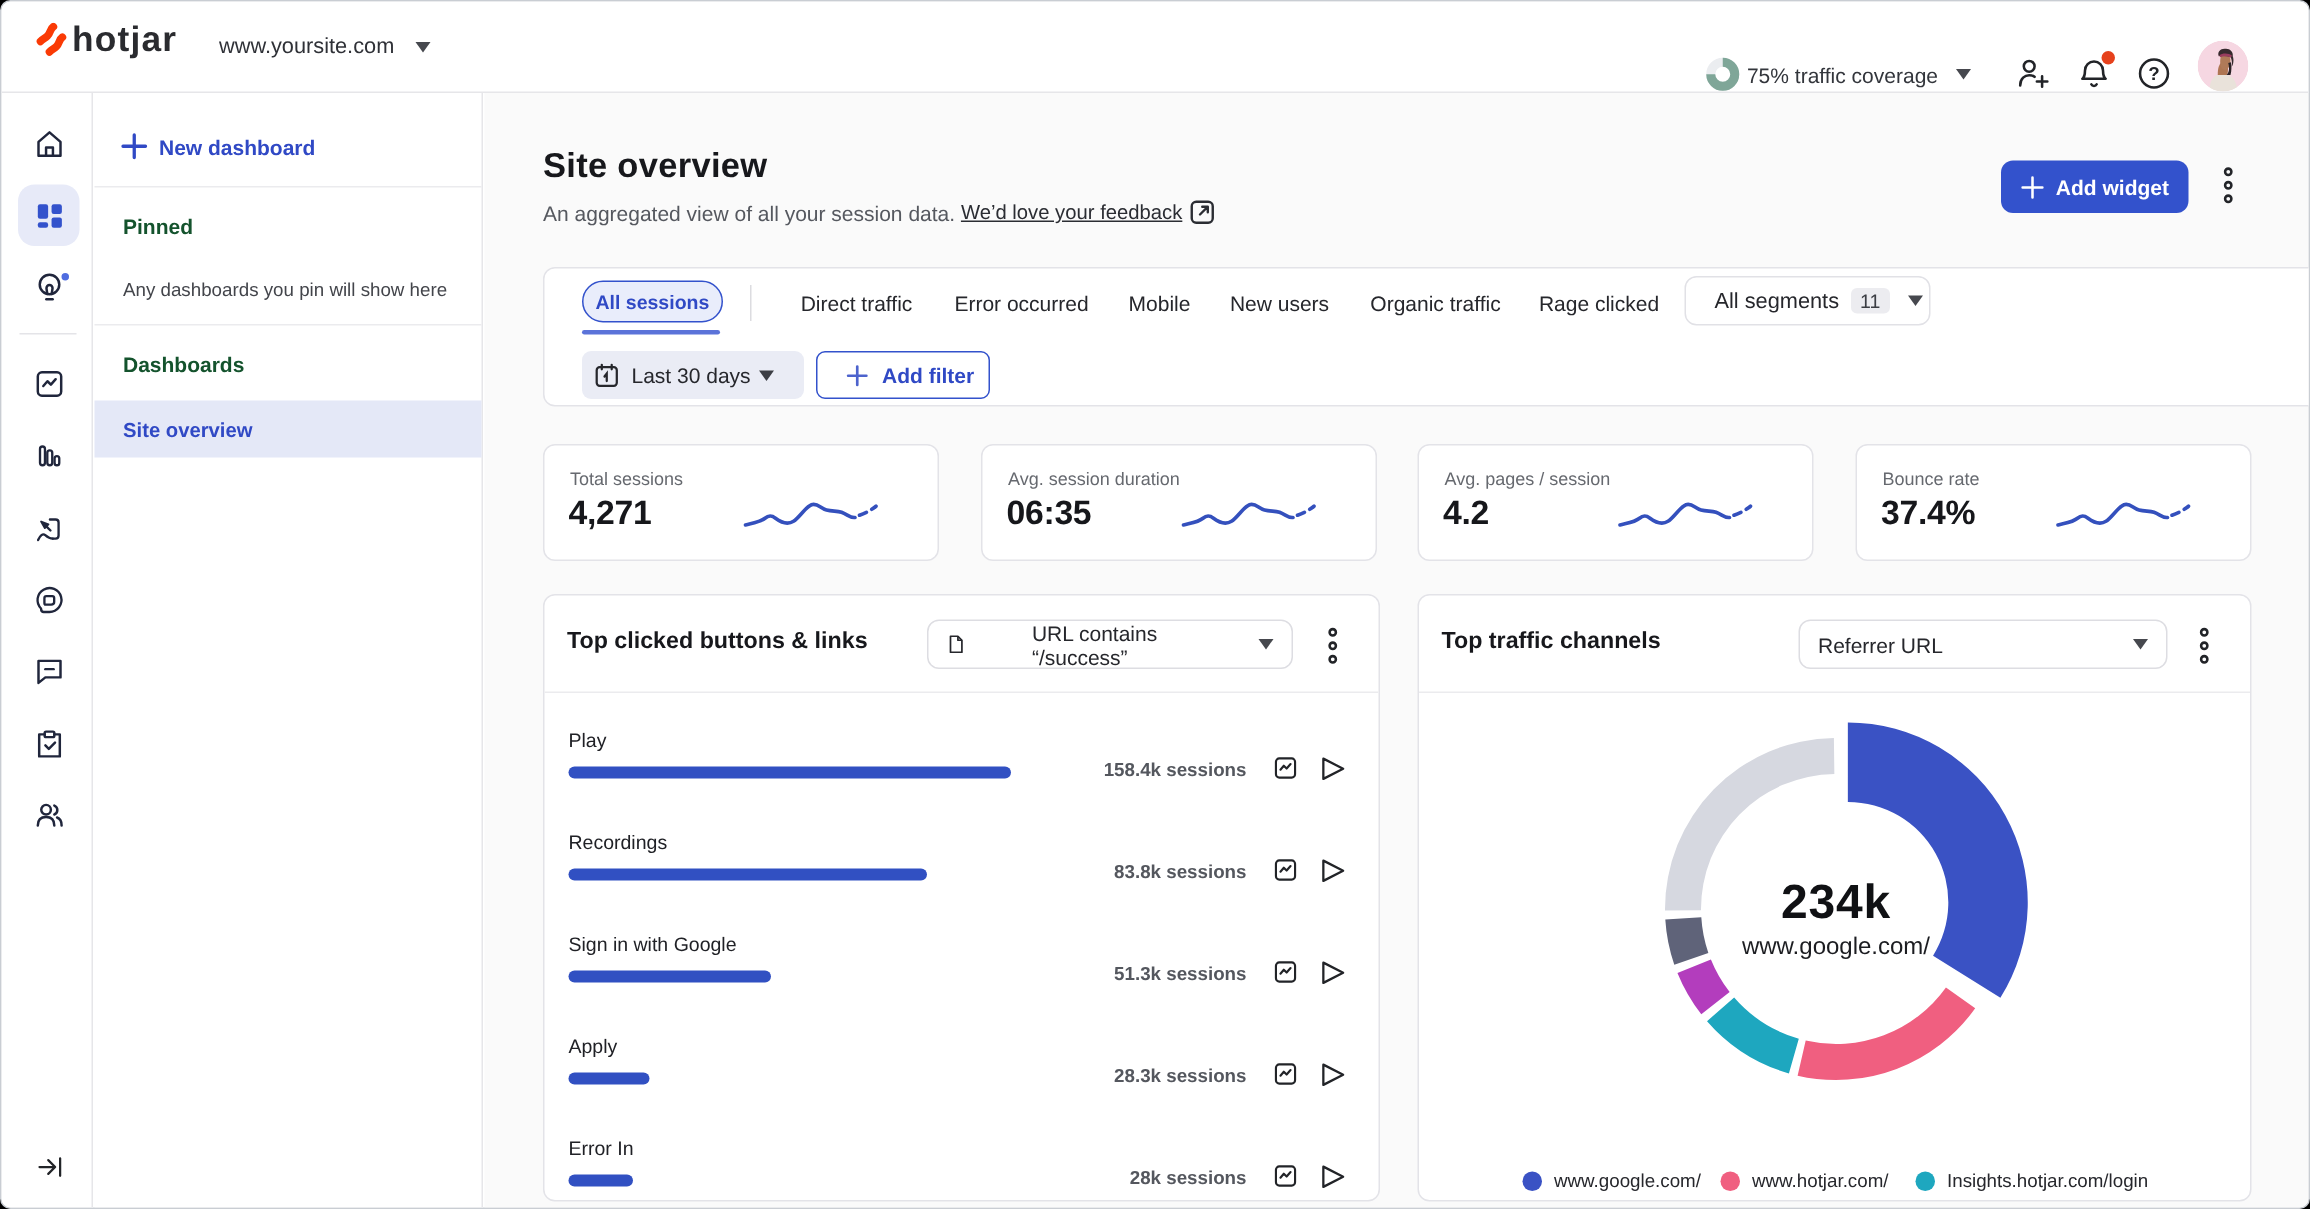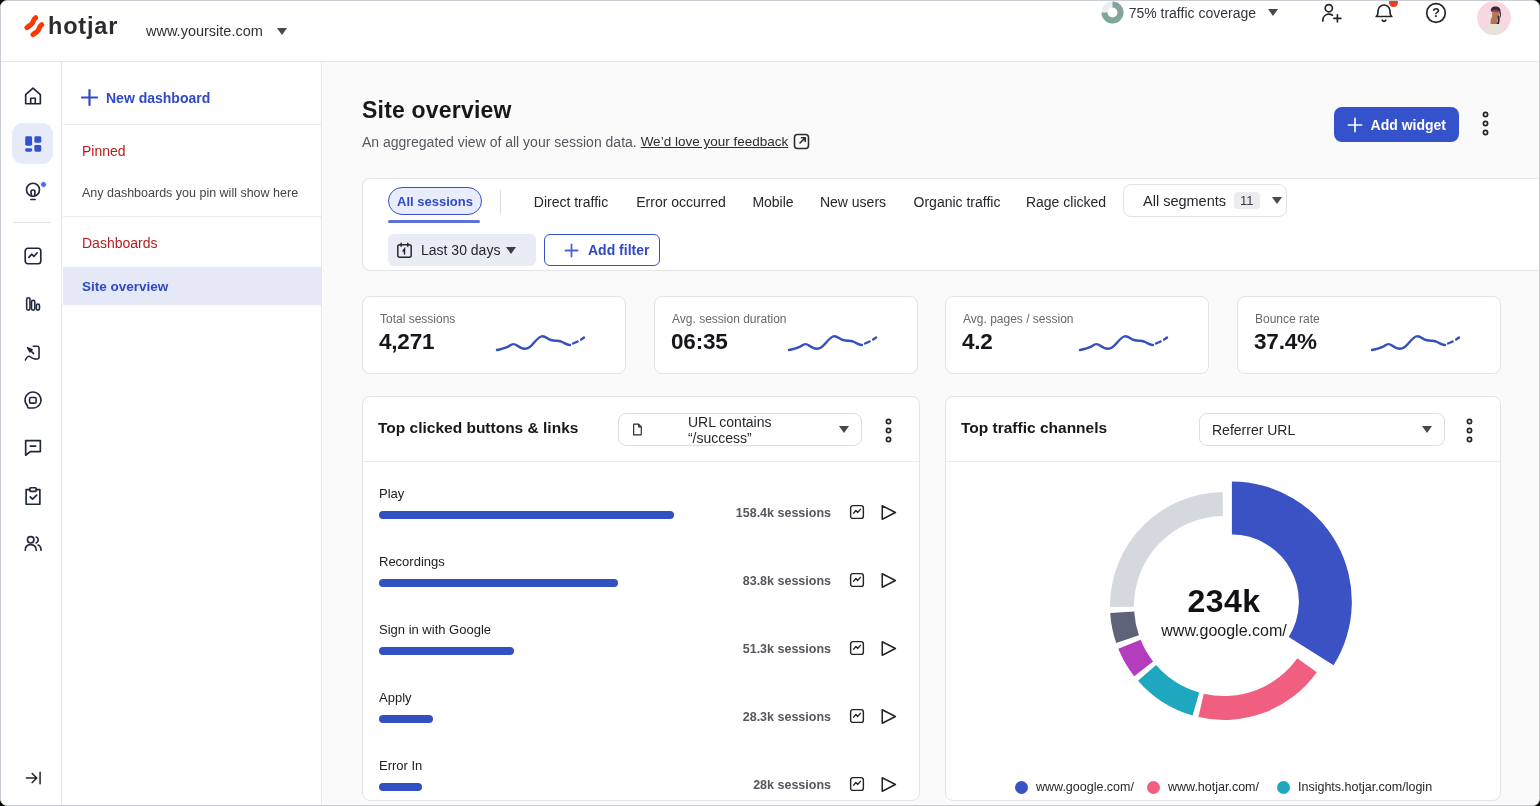--- a/index.html
+++ b/index.html
@@ -6,33 +6,33 @@
 html,body { background:#000; }
 body { font-family:"Liberation Sans", sans-serif; width:1540px; height:806px; overflow:hidden; }
 .page { position:absolute; left:0; top:0; width:1540px; height:806px; background:#fff; border-radius:7px; border:1px solid #c9cdd3; overflow:hidden; }
 svg { display:block; }
 
 .topbar { position:absolute; left:0; top:0; width:100%; height:61px; background:#fff; border-bottom:1px solid #e6e6e9; }
 .logo { position:absolute; left:23px; top:12px; display:flex; align-items:center; }
 .logoword { font-size:23.5px; font-weight:700; color:#2a2b2f; letter-spacing:0.8px; }
 .sitesel { position:absolute; left:145px; top:0; height:60px; display:flex; align-items:center; font-size:14.5px; color:#2f3137; }
 .caret { width:0; height:0; border-left:5.5px solid transparent; border-right:5.5px solid transparent; border-top:7px solid #46484e; display:inline-block; }
-.tright { position:absolute; right:0; top:0; height:60px; display:flex; align-items:flex-start;gap:12px; }
+.tright { position:absolute; right:12px; top:0; height:60px; display:flex; align-items:flex-end; }
 .cov { display:flex; align-items:center; font-size:14px; color:#33363c; }
 .iconbtn { width:24px; height:24px; color:#222428; }
 .avatar { width:34px; height:34px; border-radius:50%; overflow:hidden; }
 
 .rail { position:absolute; left:0; top:61px; bottom:0; width:61px; background:#fff; border-right:1px solid #e6e6e9; }
 .rail .ic { position:absolute; left:21px; width:22px; height:22px; color:#20263c; }
 .railsel { position:absolute; left:11px; top:61px; width:41px; height:41px; background:#e7eaf8; border-radius:11px; }
 
 .subnav { position:absolute; left:62px; top:61px; bottom:0; width:259px; background:#fff; border-right:1px solid #e6e6e9; }
 .newdash { position:absolute; left:17px; top:26px; display:flex; align-items:center; color:#3049c5; font-weight:700; font-size:14px; }
 .sdiv { position:absolute; left:0; width:100%; height:1px; background:#ebebee; }
-.shead { position:absolute; left:19px; font-size:14px; font-weight:400; color:#b91c1c; }
+.shead { position:absolute; left:19px; font-size:14px; font-weight:700; color:#14532d; }
 .stext { position:absolute; left:19px; font-size:12.5px; color:#43454b; }
 .ssel { position:absolute; left:0; top:205px; width:100%; height:38px; background:#e4e8f7; display:flex; align-items:center; padding-left:19px; color:#3049c5; font-weight:700; font-size:13.5px; }
 
 .main { position:absolute; left:322px; top:61px; right:0; bottom:0; background:#fafafa; }
 .h1 { position:absolute; left:39px; top:35px; font-size:23px; font-weight:700; color:#17181c; letter-spacing:0.2px; }
 .sub { position:absolute; left:39px; top:71px; font-size:14px; color:#55585f; display:flex; align-items:center; }
 .sub a { color:#2b2d33; text-decoration:underline; font-size:13.5px; }
 .addw { position:absolute; right:80px; top:45px; height:35px; background:#3352cc; color:#fff; border-radius:8px; font-size:14px; font-weight:700; display:flex; align-items:center; padding:0 13px;justify-content:flex-end; }
 .kebab { color:#222428; }
 .card { position:absolute; background:#fff; border:1px solid #e3e3e8; border-radius:8px; }

